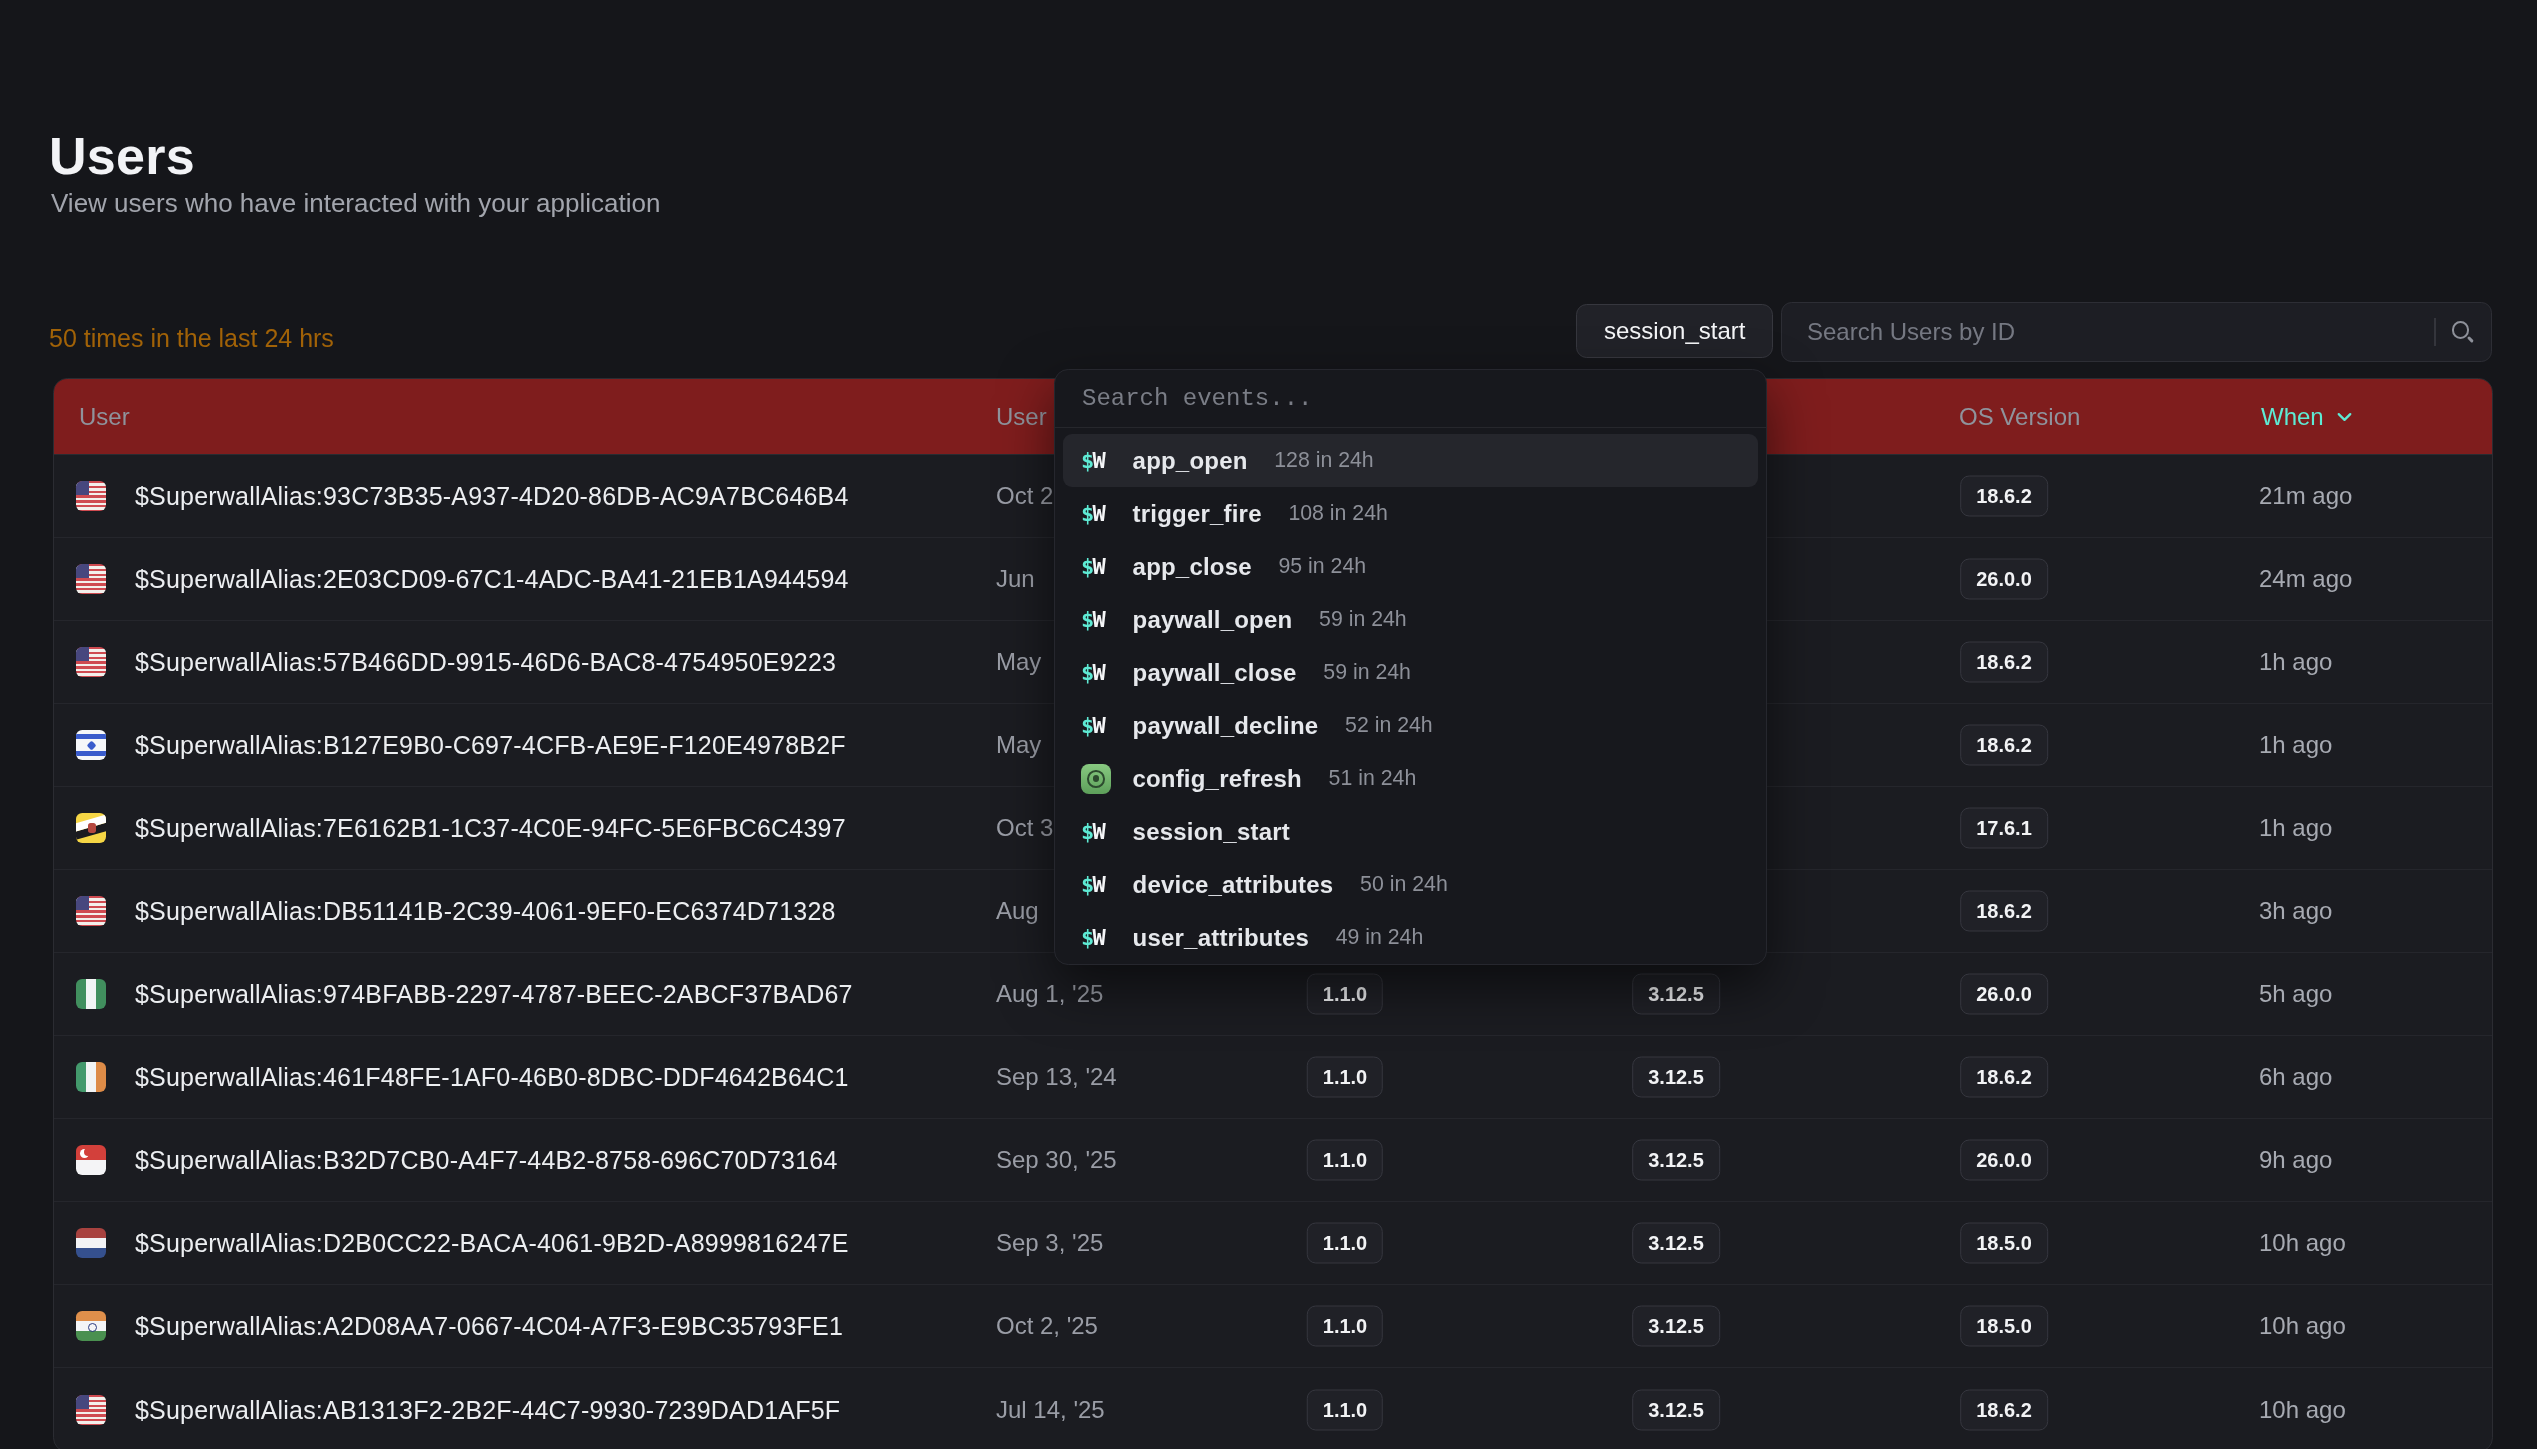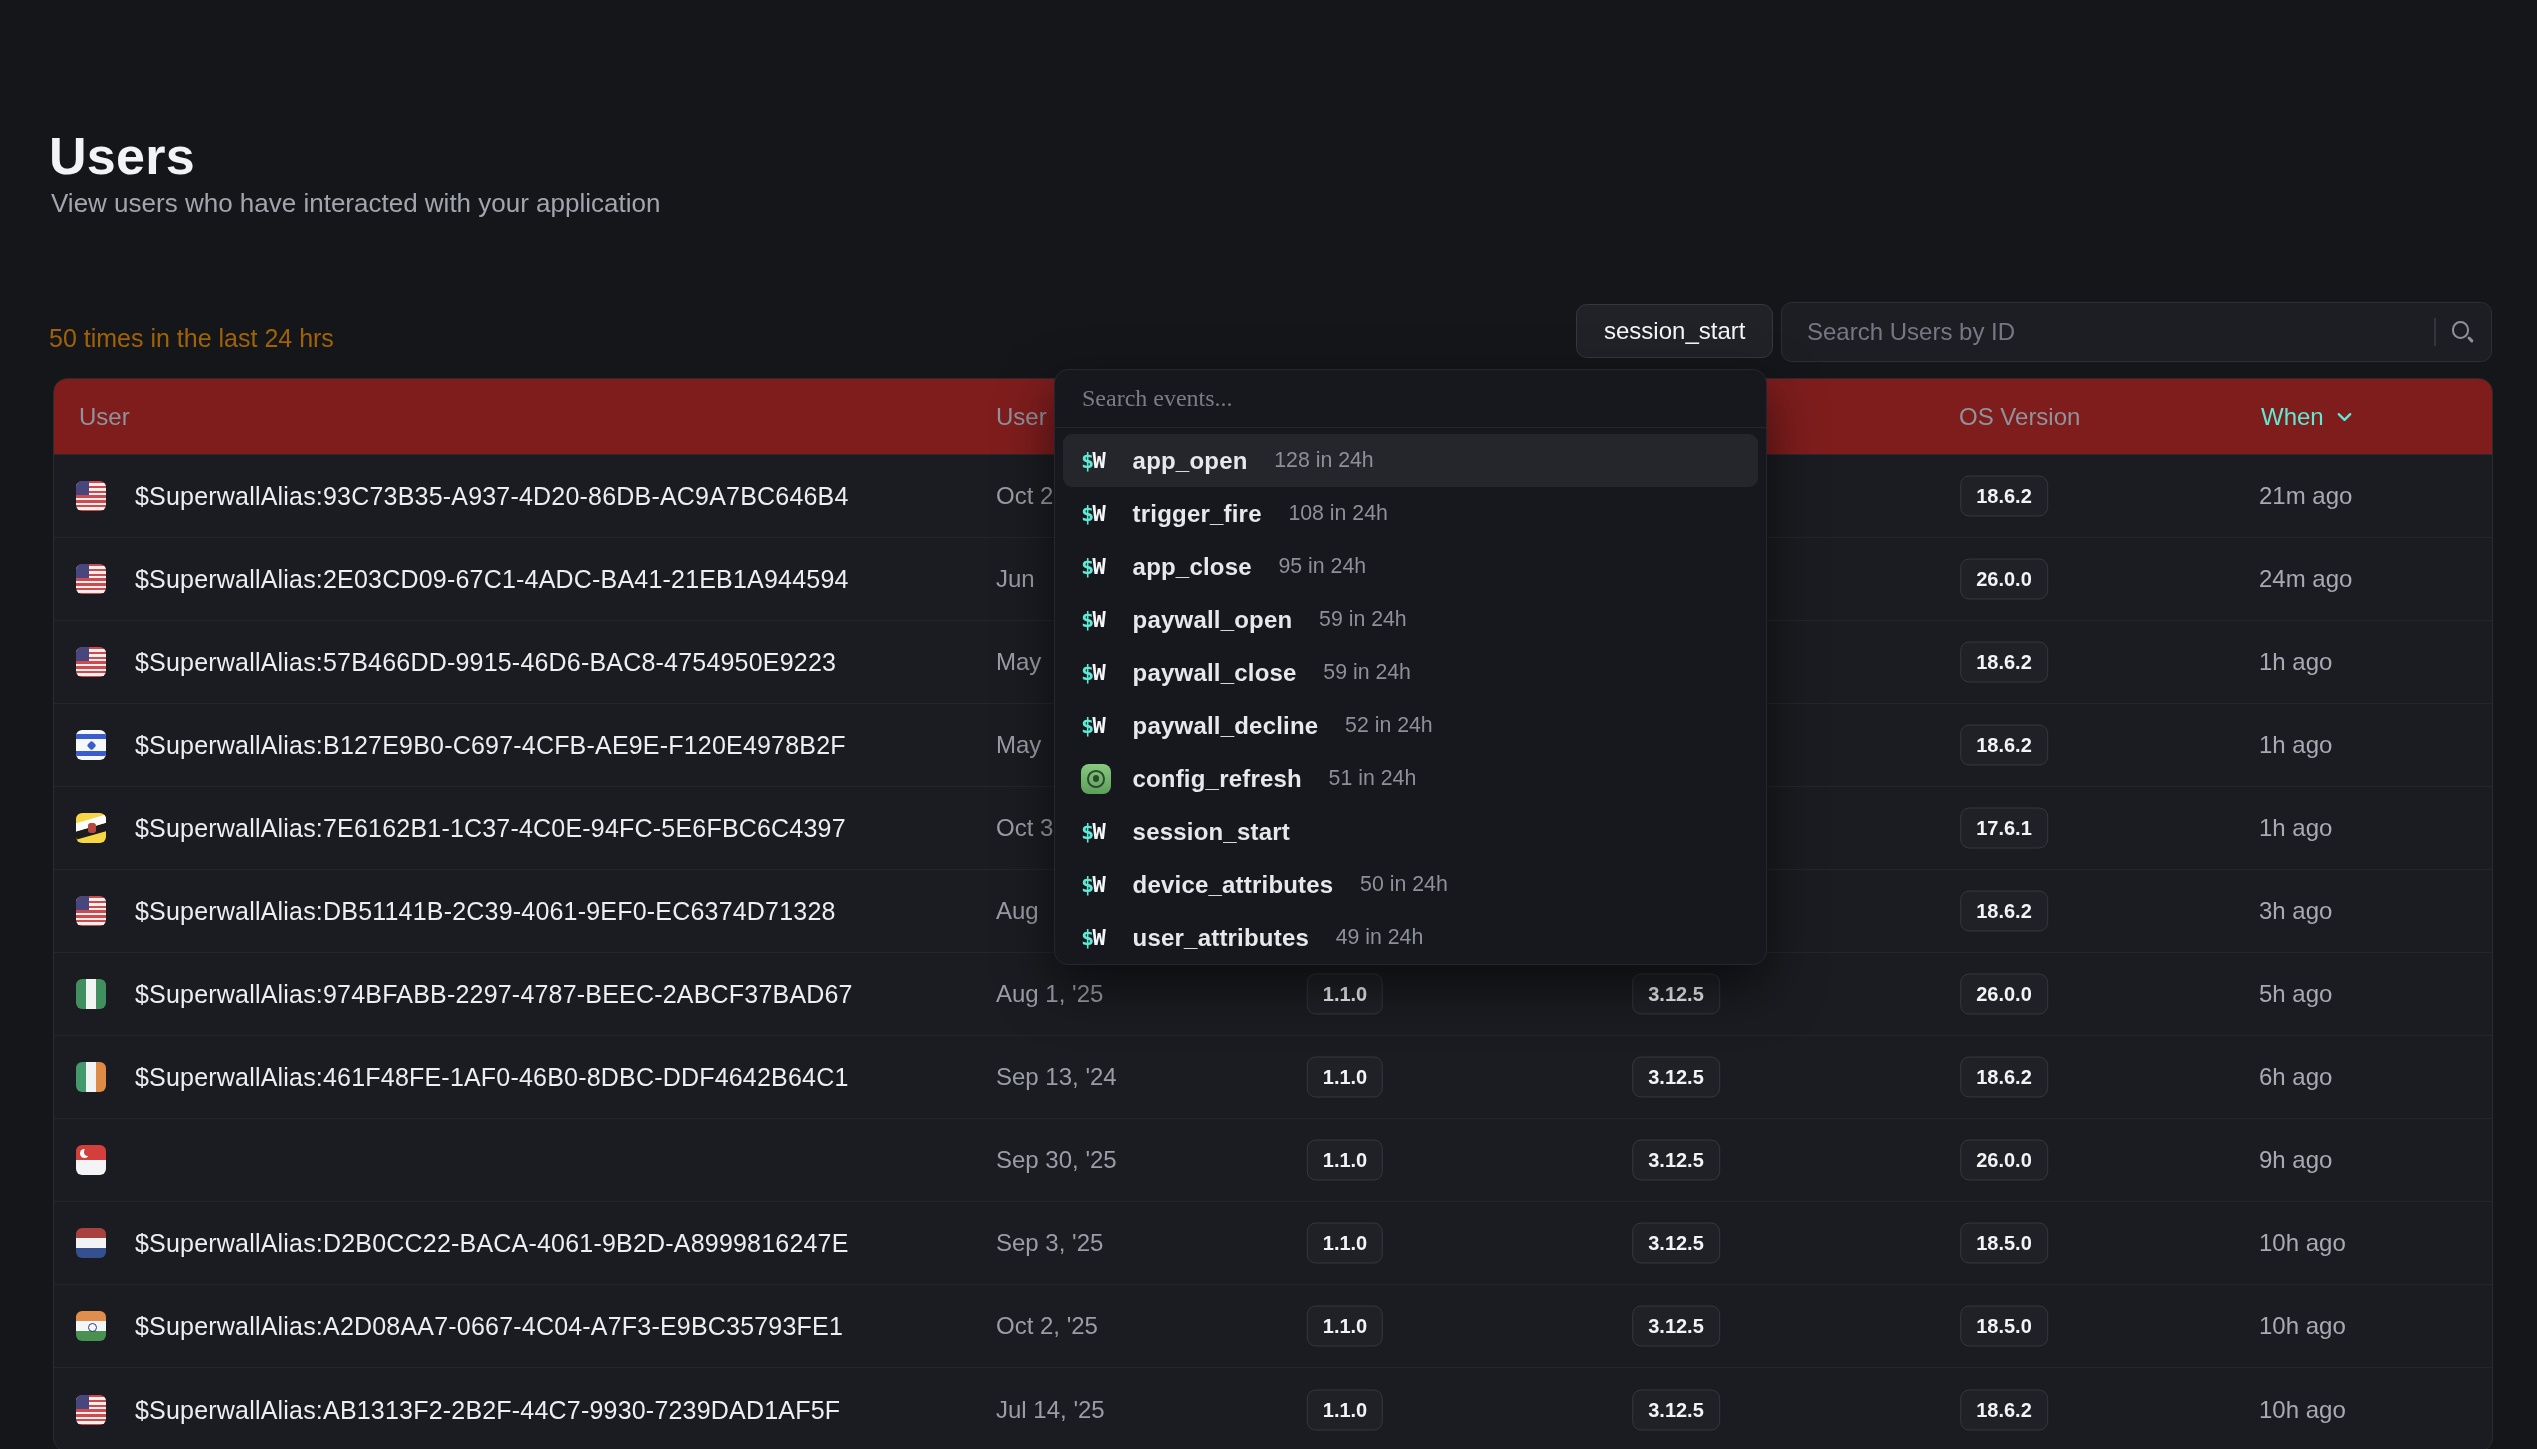--- a/index.html
+++ b/index.html
@@ -83,21 +83,21 @@
   .f-in { background:linear-gradient(180deg,#df8f4b 0 34%,#f4f5f7 34% 66%,#4a9050 66%); }
   .f-in::before { left:11.6px; top:11.6px; width:7.1px; height:7.1px; border:1.8px solid #2b3a80; border-radius:50%; }
 
   
   .events-panel {
     position:absolute; left:1054px; top:369px; width:713px; height:596px;
     background:#17181d; border:0.9px solid #26272e; border-radius:14.2px;
     box-shadow:0 21.3px 53px rgba(0,0,0,.55); z-index:10; overflow:hidden;
   }
   .ep-search { height:58px; display:flex; align-items:center; padding:0 27px; border-bottom:0.9px solid #26272c; }
-  .ep-search input { width:100%; background:transparent; border:none; outline:none; color:#e8e9ec; font-size:24px; font-family:Liberation Serif, serif; }
+  .ep-search input { width:100%; background:transparent; border:none; outline:none; color:#e8e9ec; font-size:24px; font-family:Liberation Mono, monospace; }
   .ep-search input::placeholder { color:#7a7d86; }
   .ep-items { padding:6.2px 8px; }
   .ep-item { height:53px; display:flex; align-items:center; gap:19.6px; padding:0 12.4px 0 18px; border-radius:9px; cursor:pointer; }
   .ep-item.hl { background:#25262c; }
   .ep-name { font-size:24px; font-weight:600; color:#e6e8ec; letter-spacing:0.2px; }
   .ep-count { font-size:21.3px; color:#8d9099; margin-left:7.1px; }
   .sw-icon { width:32px; flex:none; font-family:"DejaVu Sans Mono", monospace; font-weight:800; font-size:22px; letter-spacing:-1.8px; line-height:1; }
   .sw-icon .d { color:#5eead4; } .sw-icon .w { color:#f5f6f8; }
   .cfg-icon { width:30px; height:30px; flex:none; border-radius:8px; position:relative; background:linear-gradient(180deg,#88c981,#5d9f5a); margin-right:1.8px; }
   .cfg-icon::before { content:""; position:absolute; inset:6.2px; border:2.7px solid #2c4a2e; border-radius:50%; }
@@ -188,20 +188,21 @@
           <span class="flag f-ie"></span>
           <span class="cell alias">$SuperwallAlias:461F48FE-1AF0-46B0-8DBC-DDF4642B64C1</span>
           <span class="cell date">Sep 13, '24</span>
           <span class="badge b-app">1.1.0</span>
           <span class="badge b-sdk">3.12.5</span>
           <span class="badge b-os">18.6.2</span>
           <span class="cell when">6h ago</span>
         </div>
         <div class="trow">
           <span class="flag f-sg"></span>
+          <span class="cell alias">$SuperwallAlias:B32D7CB0-A4F7-44B2-8758-696C70D73164</span>
           <span class="cell date">Sep 30, '25</span>
           <span class="badge b-app">1.1.0</span>
           <span class="badge b-sdk">3.12.5</span>
           <span class="badge b-os">26.0.0</span>
           <span class="cell when">9h ago</span>
         </div>
         <div class="trow">
           <span class="flag f-nl"></span>
           <span class="cell alias">$SuperwallAlias:D2B0CC22-BACA-4061-9B2D-A8999816247E</span>
           <span class="cell date">Sep 3, '25</span>

